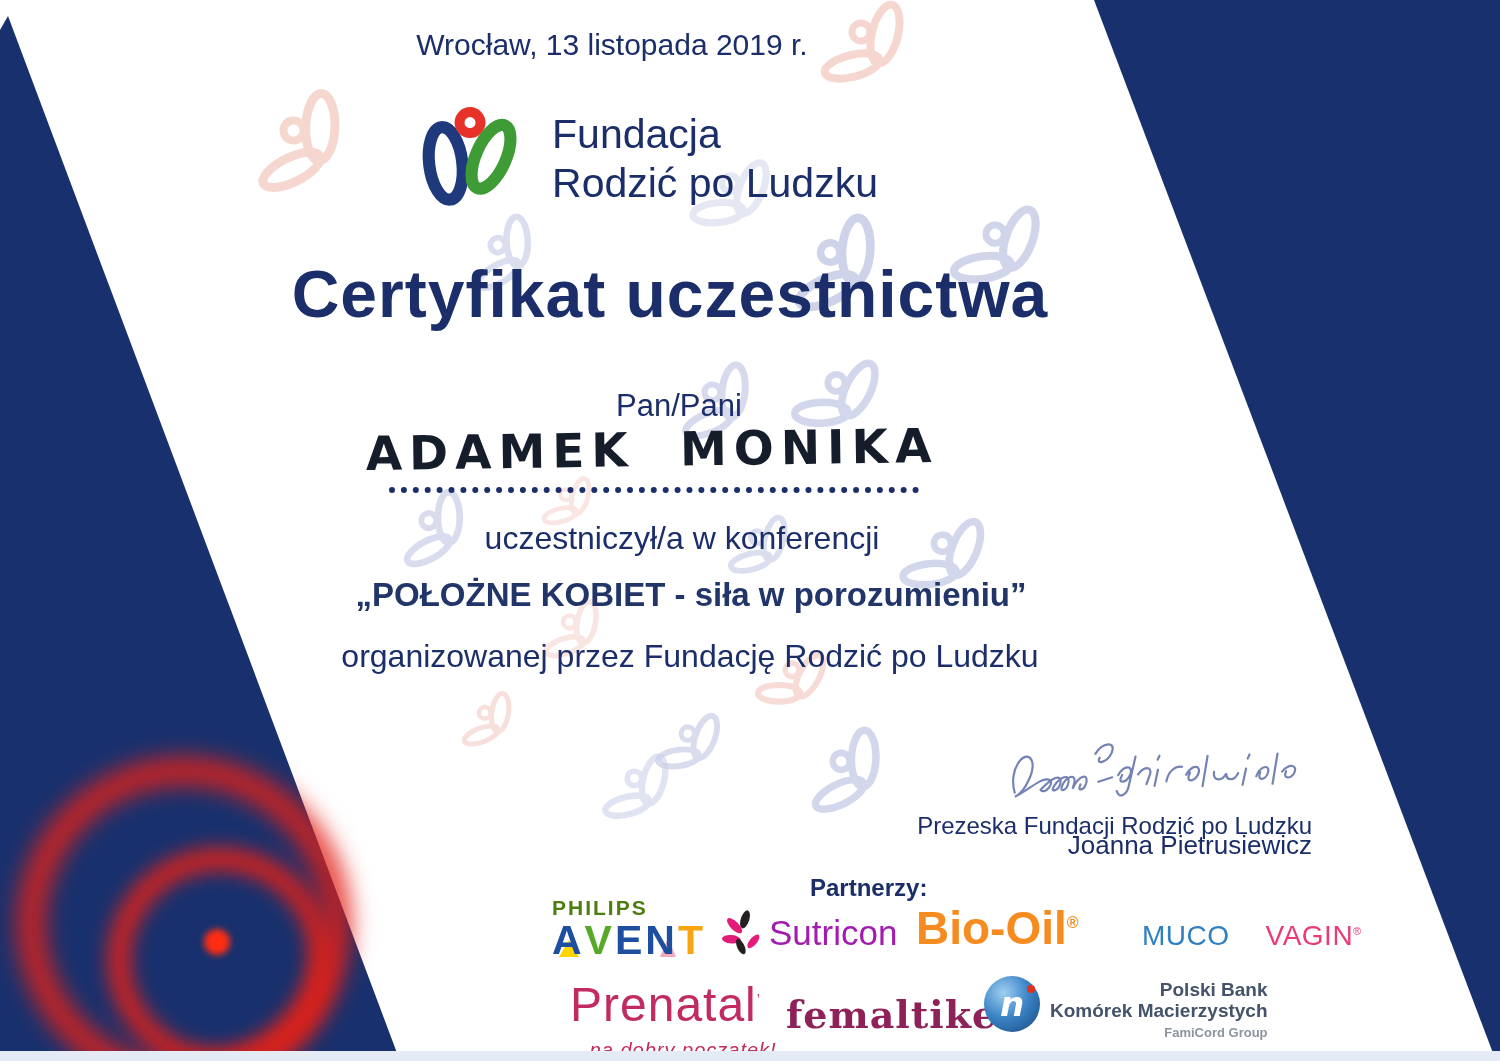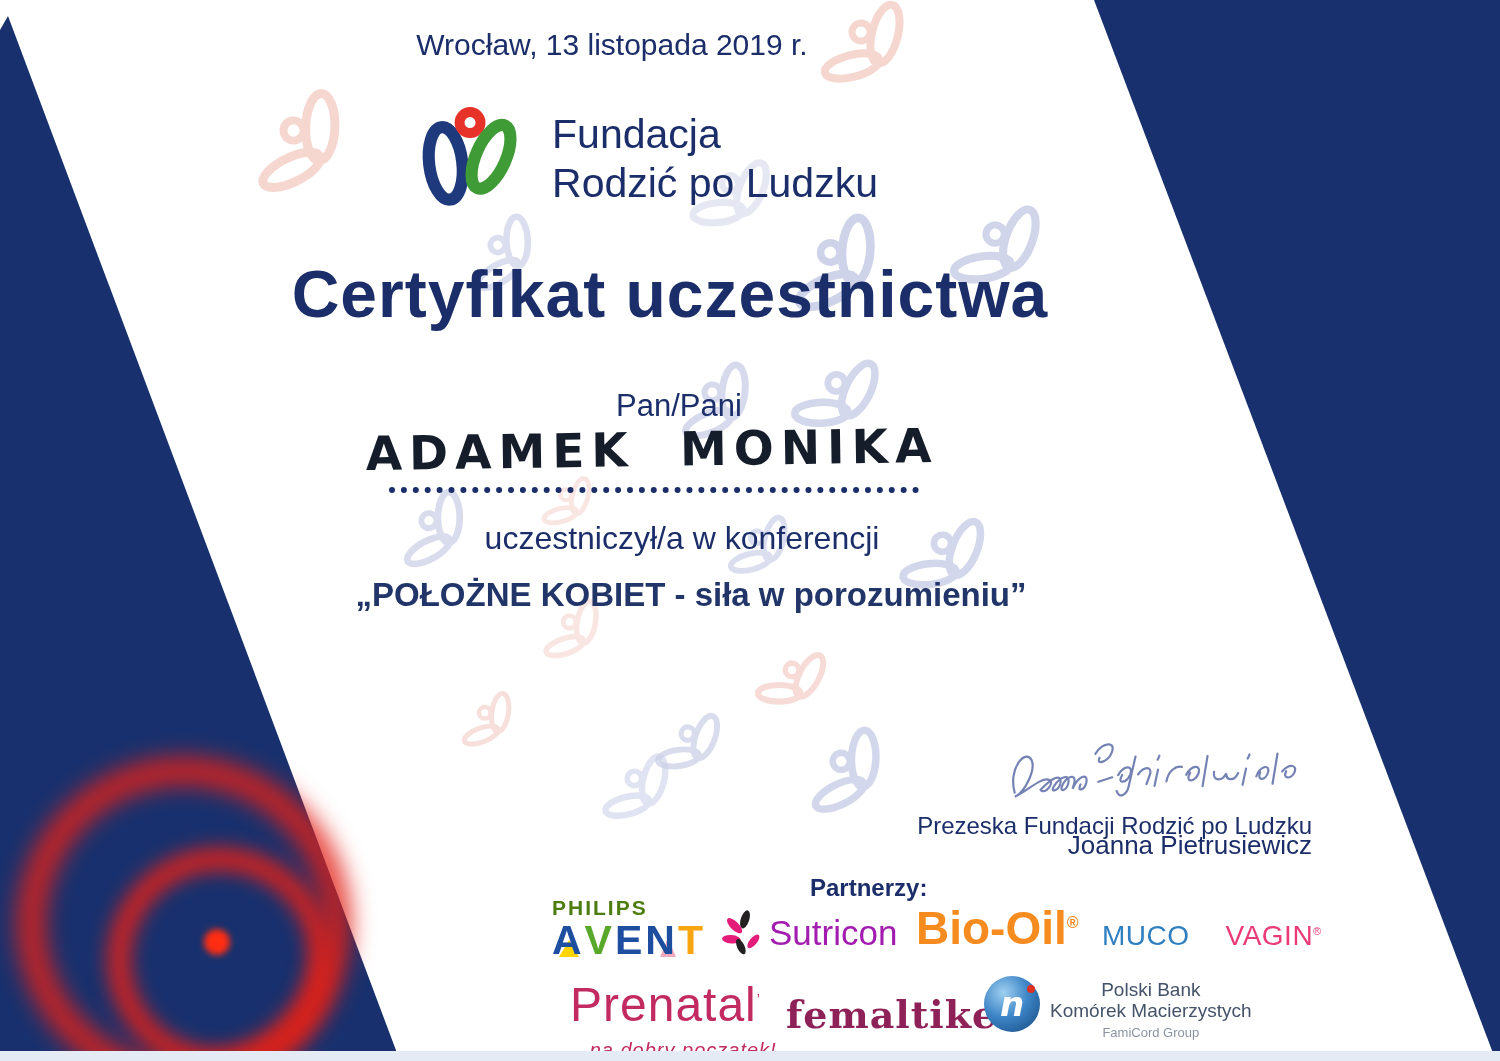--- a/index.html
+++ b/index.html
@@ -51,36 +51,36 @@
   .c-blue{color:#1d4ea0;} .c-green{color:#58a829;} .c-orange{color:#f7a511;}
   .acc{position:absolute;bottom:7px;width:0;height:0;z-index:0;}
   .acc-yellow{left:7px;border-left:10px solid transparent;border-right:10px solid transparent;border-bottom:17px solid #ffd400;}
   .acc-pink{left:108px;border-left:8px solid transparent;border-right:8px solid transparent;border-bottom:19px solid #f4a9bc;}
   .p-sutricon{position:absolute;left:722px;top:910px;display:flex;align-items:center;z-index:2;}
   .sutricon-icon{width:46px;height:46px;}
   .sutricon-name{font-size:35px;color:#a21caf;margin-left:1px;}
   .p-biooil{position:absolute;left:916px;top:901px;font-size:46px;font-weight:800;color:#f68b1f;z-index:2;}
   .p-biooil sup{font-size:16px;}
   .p-muco{position:absolute;left:1102px;top:920px;font-size:28px;font-weight:500;letter-spacing:.5px;z-index:2;}
-  .muco1{color:#2f7fc1;} .muco2{color:#ea3a77;margin-left:36px;}
+  .muco1{color:#2f7fc1;margin-left:40px;} .muco2{color:#ea3a77;margin-left:36px;}
   .p-muco sup{font-size:11px;color:#ea3a77;}
   .p-prenatal{position:absolute;left:570px;top:972px;color:#c22a62;z-index:2;text-align:left;}
   .prenatal-name{font-size:48px;font-weight:400;letter-spacing:1px;line-height:55px;}
   .prenatal-name sup{font-size:14px;}
   .prenatal-tagline{font-size:20px;letter-spacing:1px;margin-top:7px;font-style:italic;}
   .p-femal{position:absolute;left:786px;top:992px;font-size:38px;font-weight:700;color:#8e2157;
     font-family:"DejaVu Serif",serif;letter-spacing:1px;z-index:2;}
   .p-femal sup{font-size:13px;}
   .p-pbkm{position:absolute;left:984px;top:976px;display:flex;gap:10px;align-items:flex-start;z-index:2;}
   .pbkm-sphere{width:56px;height:56px;border-radius:50%;position:relative;flex:none;
     background:radial-gradient(circle at 35% 30%,#9fd0f0 0%,#3e86c8 45%,#14477e 100%);}
   .pbkm-n{position:absolute;left:0;top:0;width:100%;height:100%;display:flex;align-items:center;justify-content:center;
     color:#fff;font-size:34px;font-weight:700;font-style:italic;font-family:"DejaVu Sans",sans-serif;}
   .pbkm-dot{position:absolute;right:5px;top:9px;width:8px;height:8px;border-radius:50%;background:#e03020;}
-  .pbkm-text{padding-top:3px;color:#44536a;font-size:19px;line-height:21px;font-weight:400;text-align:center;}
+  .pbkm-text{padding-top:3px;color:#44536a;font-size:19px;line-height:21px;font-weight:700;text-align:right;}
   .pbkm-group{font-size:13px;color:#8b94a0;margin-top:1px;}
 </style>
 </head>
 <body>
 
 <div class="canvas">
 
   <svg width="0" height="0" style="position:absolute">
     <symbol id="wm-flower" viewBox="0 0 100 100">
       <g fill="none" stroke="currentColor" stroke-linecap="round">
@@ -203,20 +203,21 @@
         <div>Rodzić po Ludzku</div>
       </div>
     </div>
 
     <div class="cline l-title">Certyfikat uczestnictwa</div>
     <div class="cline l-salutation">Pan/Pani</div>
     <div class="cline l-name">ADAMEK MONIKA</div>
     <div class="cline dotted"></div>
     <div class="cline l-part">uczestniczył/a w konferencji</div>
     <div class="cline l-conf">„POŁOŻNE KOBIET - siła w porozumieniu”</div>
+    <div class="cline l-org1">organizowanej przez Fundację Rodzić po Ludzku</div>
   </div>
 
   <svg class="sig-scribble" viewBox="0 0 300 80">
     <path fill="none" stroke="#7583b4" stroke-width="2.2" stroke-linecap="round" d="M14,58 C8,34 26,14 32,26 C36,36 24,58 14,62 C28,56 40,44 48,46 C56,48 44,62 40,56 C52,44 62,40 60,50 C58,58 48,60 54,52 C60,44 70,40 68,50 C66,58 58,60 62,52 C66,44 76,40 74,50 L72,56 C78,44 88,40 86,50 C84,58 76,60 80,52 M96,22 C104,10 118,10 112,22 C108,30 96,34 100,26 M98,50 L112,46 M118,44 C124,34 134,34 130,44 C126,52 116,54 122,44 M136,26 L128,56 C126,64 118,68 116,60 M138,44 C144,36 152,36 150,44 L146,54 M158,40 L154,56 M158,30 L160,26 M166,52 C168,42 176,36 182,38 M186,46 C192,36 202,36 198,46 C194,54 184,54 190,44 M208,28 L202,58 M214,44 C212,54 222,54 226,46 C226,54 234,54 238,46 M246,42 L242,58 M248,32 L250,28 M256,50 C260,40 270,38 268,46 C266,54 256,56 260,46 M278,28 L272,58 M282,46 C290,38 298,40 294,48 C290,54 282,54 286,46"></path>
   </svg>
   <div class="sig-role">Prezeska Fundacji Rodzić po Ludzku</div>
   <div class="sig-name">Joanna Pietrusiewicz</div>
 
   <div class="partners-label">Partnerzy:</div>
 

